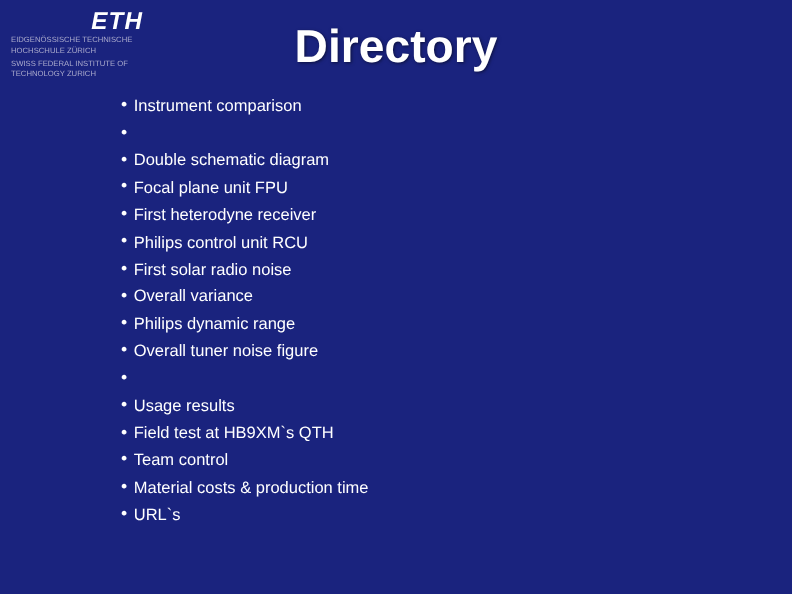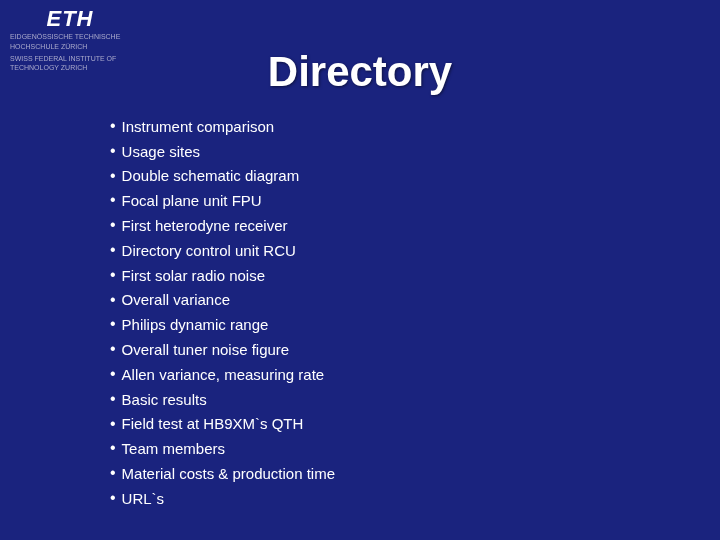--- a/index.html
+++ b/index.html
@@ -29,21 +29,21 @@
     .logo-area {
       position: absolute;
       top: 8px;
       left: 10px;
       width: 120px;
     }
 
     .eth-logo {
       display: flex;
       flex-direction: column;
-      align-items: center;
+      align-items: flex-end;
     }
 
     .eth-text {
       color: #ffffff;
       font-size: 22px;
       font-weight: bold;
       font-style: italic;
       letter-spacing: 1px;
       line-height: 1;
     }
@@ -52,21 +52,21 @@
       color: #aaaacc;
       font-size: 7px;
       line-height: 1.4;
       margin-top: 2px;
     }
 
     .title {
       color: #ffffff;
       font-size: 42px;
       font-weight: bold;
-      margin-top: 48px;
+      margin-top: 18px;
       margin-bottom: 18px;
       text-align: center;
       text-shadow: 1px 1px 3px rgba(0,0,0,0.5);
     }
 
     .directory-list {
       list-style: none;
       padding: 0;
       width: 500px;
     }
@@ -100,69 +100,67 @@
 
   <h1 class="title">Directory</h1>
 
   <ul class="directory-list" id="directory-list">
   <li>
         <span class="bullet">•</span>
         <span>Instrument comparison</span>
       </li>
       <li>
         <span class="bullet">•</span>
-        <span>Usage sites</span>
       </li>
       <li>
         <span class="bullet">•</span>
         <span>Double schematic diagram</span>
       </li>
       <li>
         <span class="bullet">•</span>
         <span>Focal plane unit FPU</span>
       </li>
       <li>
         <span class="bullet">•</span>
         <span>First heterodyne receiver</span>
       </li>
       <li>
         <span class="bullet">•</span>
-        <span>Directory control unit RCU</span>
+        <span>Philips control unit RCU</span>
       </li>
       <li>
         <span class="bullet">•</span>
         <span>First solar radio noise</span>
       </li>
       <li>
         <span class="bullet">•</span>
         <span>Overall variance</span>
       </li>
       <li>
         <span class="bullet">•</span>
         <span>Philips dynamic range</span>
       </li>
       <li>
         <span class="bullet">•</span>
         <span>Overall tuner noise figure</span>
       </li>
       <li>
         <span class="bullet">•</span>
-        <span>Allen variance, measuring rate</span>
       </li>
       <li>
         <span class="bullet">•</span>
-        <span>Basic results</span>
+        <span>Usage results</span>
       </li>
       <li>
         <span class="bullet">•</span>
         <span>Field test at HB9XM`s QTH</span>
       </li>
       <li>
         <span class="bullet">•</span>
-        <span>Team members</span>
+        <span>Team control</span>
       </li>
       <li>
         <span class="bullet">•</span>
         <span>Material costs &amp; production time</span>
       </li>
       <li>
         <span class="bullet">•</span>
         <span>URL`s</span>
       </li>
     </ul>

